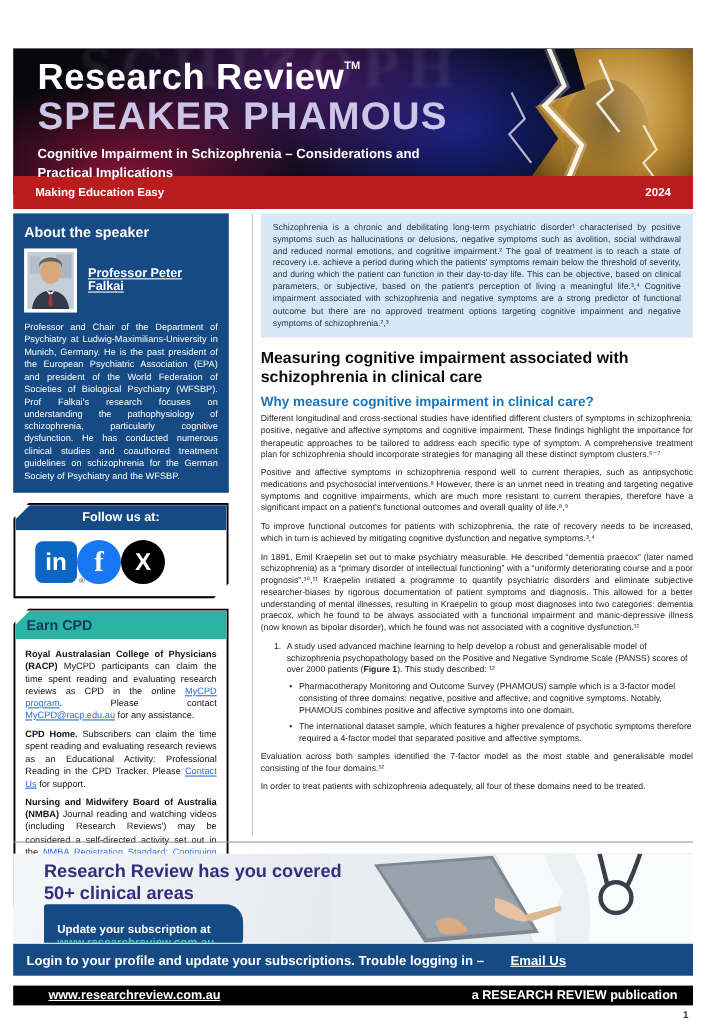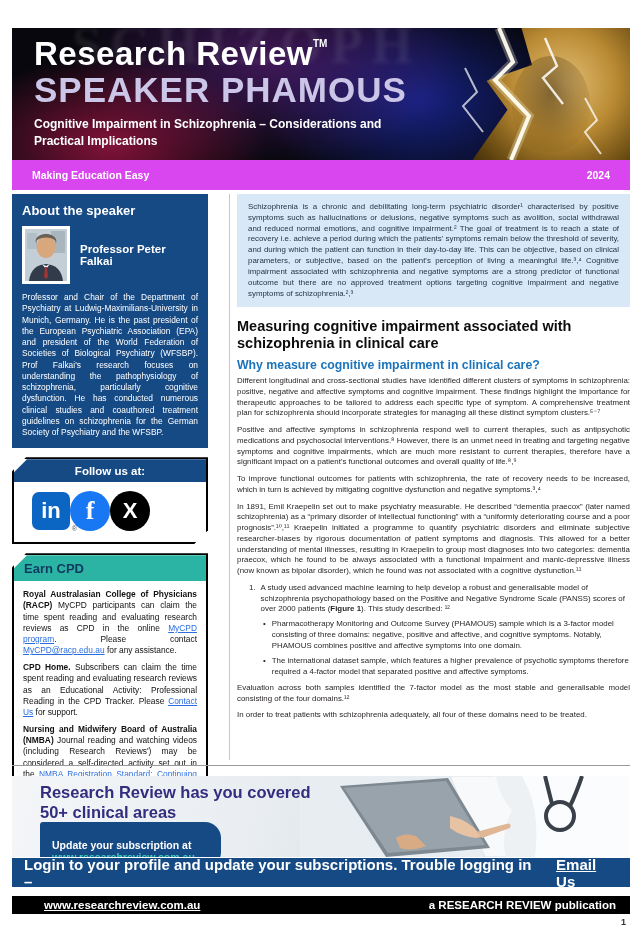--- a/index.html
+++ b/index.html
@@ -1,21 +1,21 @@
 <!DOCTYPE html>
 <html><head>
 <meta charset="utf-8">
 <style>
   * { margin:0; padding:0; box-sizing:border-box; }
   html,body { width:642px; height:936px; background:#ffffff; }
   body { font-family:"Liberation Sans","DejaVu Sans",sans-serif; color:#231f20; }
   .page { position:relative; width:642px; height:936px; overflow:hidden; background:#fff; }
 
   
-  .header { position:absolute; left:12px; top:28px; width:618px; height:132px; overflow:hidden;
+  .header { position:absolute; left:12px; top:44px; width:618px; height:132px; overflow:hidden;
     background:
       radial-gradient(ellipse 260px 150px at 16% 88%, rgba(196,24,80,.65), transparent 60%),
       radial-gradient(ellipse 300px 160px at 42% 25%, rgba(110,38,150,.55), transparent 65%),
       radial-gradient(ellipse 260px 170px at 66% 55%, rgba(28,48,190,.65), transparent 60%),
       #07070d; }
   .bg-word { position:absolute; left:60px; top:-14px; font-family:"Liberation Serif",serif; font-weight:bold;
     font-size:54px; letter-spacing:8px; color:#c9c9d6; opacity:.10; filter:blur(2px); }
   .header-art { position:absolute; right:0; top:0; width:205px; height:132px; }
   .sepia { position:absolute; right:0; top:0; width:175px; height:132px;
     background:radial-gradient(circle at 62% 42%, #e3c077 0%, #b98a33 40%, #6b4c12 72%, #2a1d04 100%);
@@ -23,31 +23,31 @@
   .face-hint { position:absolute; right:40px; top:28px; width:78px; height:96px; border-radius:50% 50% 45% 45%;
     background:radial-gradient(ellipse at 50% 38%, rgba(58,38,6,.55), rgba(120,84,22,.15) 70%, transparent); }
   .lightning { position:absolute; left:0; top:0; }
   .header-text { position:absolute; left:22px; top:8px; z-index:2; }
   .brand { font-size:33px; font-weight:bold; color:#ffffff; letter-spacing:.5px; line-height:1.08; }
   .brand sup { font-size:10px; vertical-align:18px; letter-spacing:0; }
   .series { font-size:35px; font-weight:bold; color:#cbc5e7; letter-spacing:1px; line-height:1.02; }
   .subtitle { margin-top:9px; font-size:12px; font-weight:bold; color:#ffffff; line-height:1.35; }
 
   
-  .strip { position:absolute; left:12px; top:160px; width:618px; height:30px; background:#d946ef;
+  .strip { position:absolute; left:12px; top:160px; width:618px; height:30px; background:#b91c1c;
     display:flex; align-items:center; justify-content:space-between; padding:0 20px;
     color:#fff; font-size:10.5px; font-weight:bold; }
 
   
   .sidebar { position:absolute; left:12px; top:194px; width:196px; }
   .about-box { background:#164a85; color:#fff; padding:9px 10px 10px; }
   .about-title { font-size:13px; font-weight:bold; margin-bottom:8px; }
   .speaker-row { display:flex; align-items:center; gap:10px; margin-bottom:8px; }
   .photo { width:48px; height:58px; border:3px solid #fff; background:#b9c6cf; flex:0 0 auto; }
-  .speaker-name { font-size:11.5px; font-weight:bold; }
+  .speaker-name { font-size:11.5px; font-weight:bold;text-decoration:underline; }
   .bio { font-size:8.4px; line-height:1.34; text-align:justify; }
 
   .cutbox { border:2px solid #000; background:#fff; margin-top:9px;
     clip-path:polygon(14px 0, 100% 0, 100% calc(100% - 14px), calc(100% - 14px) 100%, 0 100%, 0 14px); }
   .follow-head { background:#164a85; color:#fff; text-align:center; font-size:11.5px; font-weight:bold;
     padding:6px 0 5px; clip-path:polygon(13px 0, 100% 0, 100% 100%, 0 100%, 0 13px); }
   .social-row { display:flex; justify-content:flex-start; align-items:center; padding:9px 18px 11px; }
   .icon-li { width:38px; height:38px; border-radius:7px; background:#0a66c2; color:#fff; font-weight:bold;
     font-size:22px; display:flex; align-items:center; justify-content:center; position:relative; }
   .icon-li .reg { position:absolute; right:-7px; bottom:-2px; font-size:7px; color:#555; font-weight:normal; }
@@ -83,21 +83,21 @@
     background:linear-gradient(105deg,#f4f6f8 0%,#e9edf1 40%,#d4dde4 75%,#c7d2da 100%); }
   .banner-title { position:absolute; left:28px; top:6px; font-size:16.5px; font-weight:bold;
     color:#332d80; line-height:1.22; }
   .pill { position:absolute; left:28px; top:46px; background:#164a85; color:#fff;
     border-radius:3px 16px 16px 3px; padding:17px 26px 5px 12px; cursor:pointer; }
   .pill .l1 { font-size:10.5px; font-weight:bold; display:block; }
   .pill .l2 { font-size:10.5px; font-weight:bold; color:#3fcdbd; text-decoration:underline; display:block; }
   .banner-art { position:absolute; right:0; top:0; width:330px; height:81px; }
 
   .login-bar { position:absolute; left:12px; top:858px; width:618px; height:29px; background:#164a85;
-    display:flex; align-items:center; padding:0 12px; color:#fff; font-size:15px; font-weight:bold; }
+    display:flex; align-items:center; padding:0 12px; color:#fff; font-size:12px; font-weight:bold; }
   .login-bar .email { text-decoration:underline; margin-left:4px; cursor:pointer;padding-left:20px; }
 
   .footer-black { position:absolute; left:12px; top:896px; width:618px; height:18px; background:#000;
     display:flex; align-items:center; justify-content:space-between; padding:0 14px 0 32px;
     color:#fff; font-size:11.5px; font-weight:bold; }
   .footer-black .url { text-decoration:underline; cursor:pointer; }
   .page-num { position:absolute; right:16px; top:917px; font-size:9px; font-weight:bold; color:#333; }
 </style>
 </head>
 <body>

